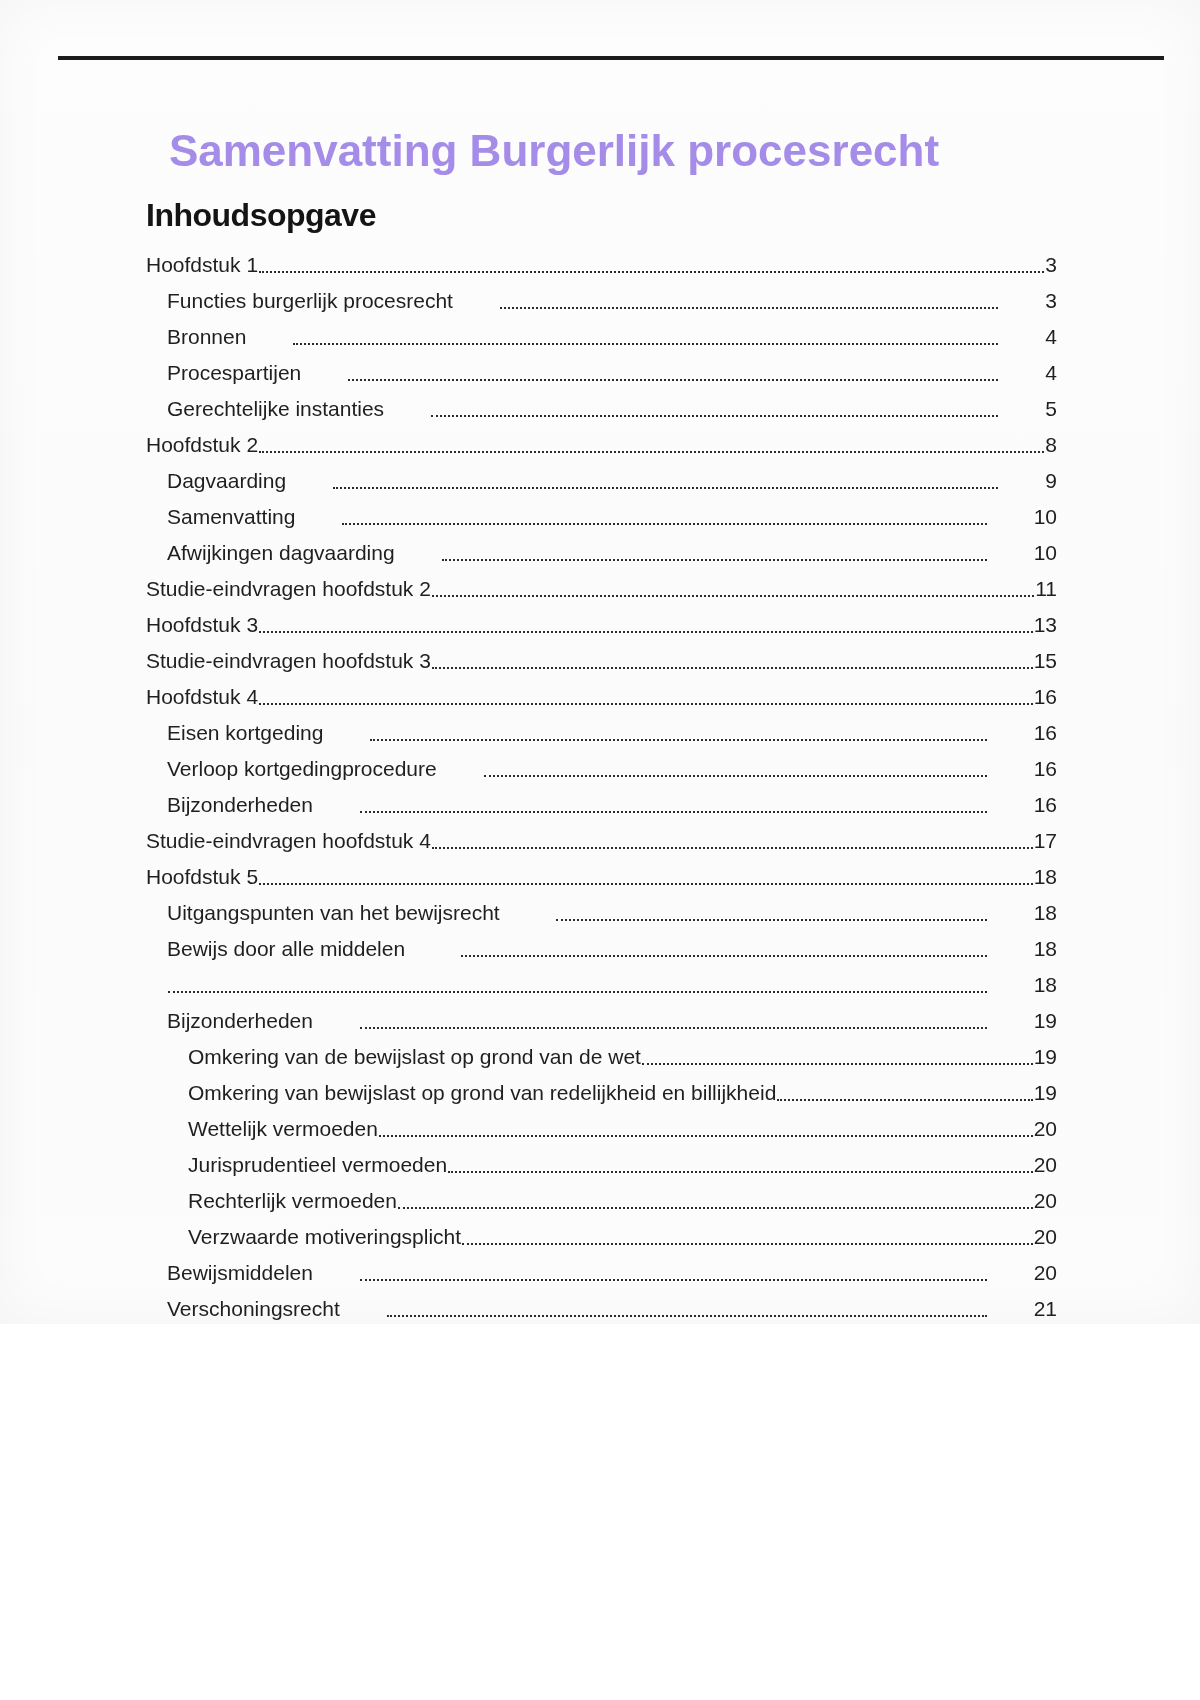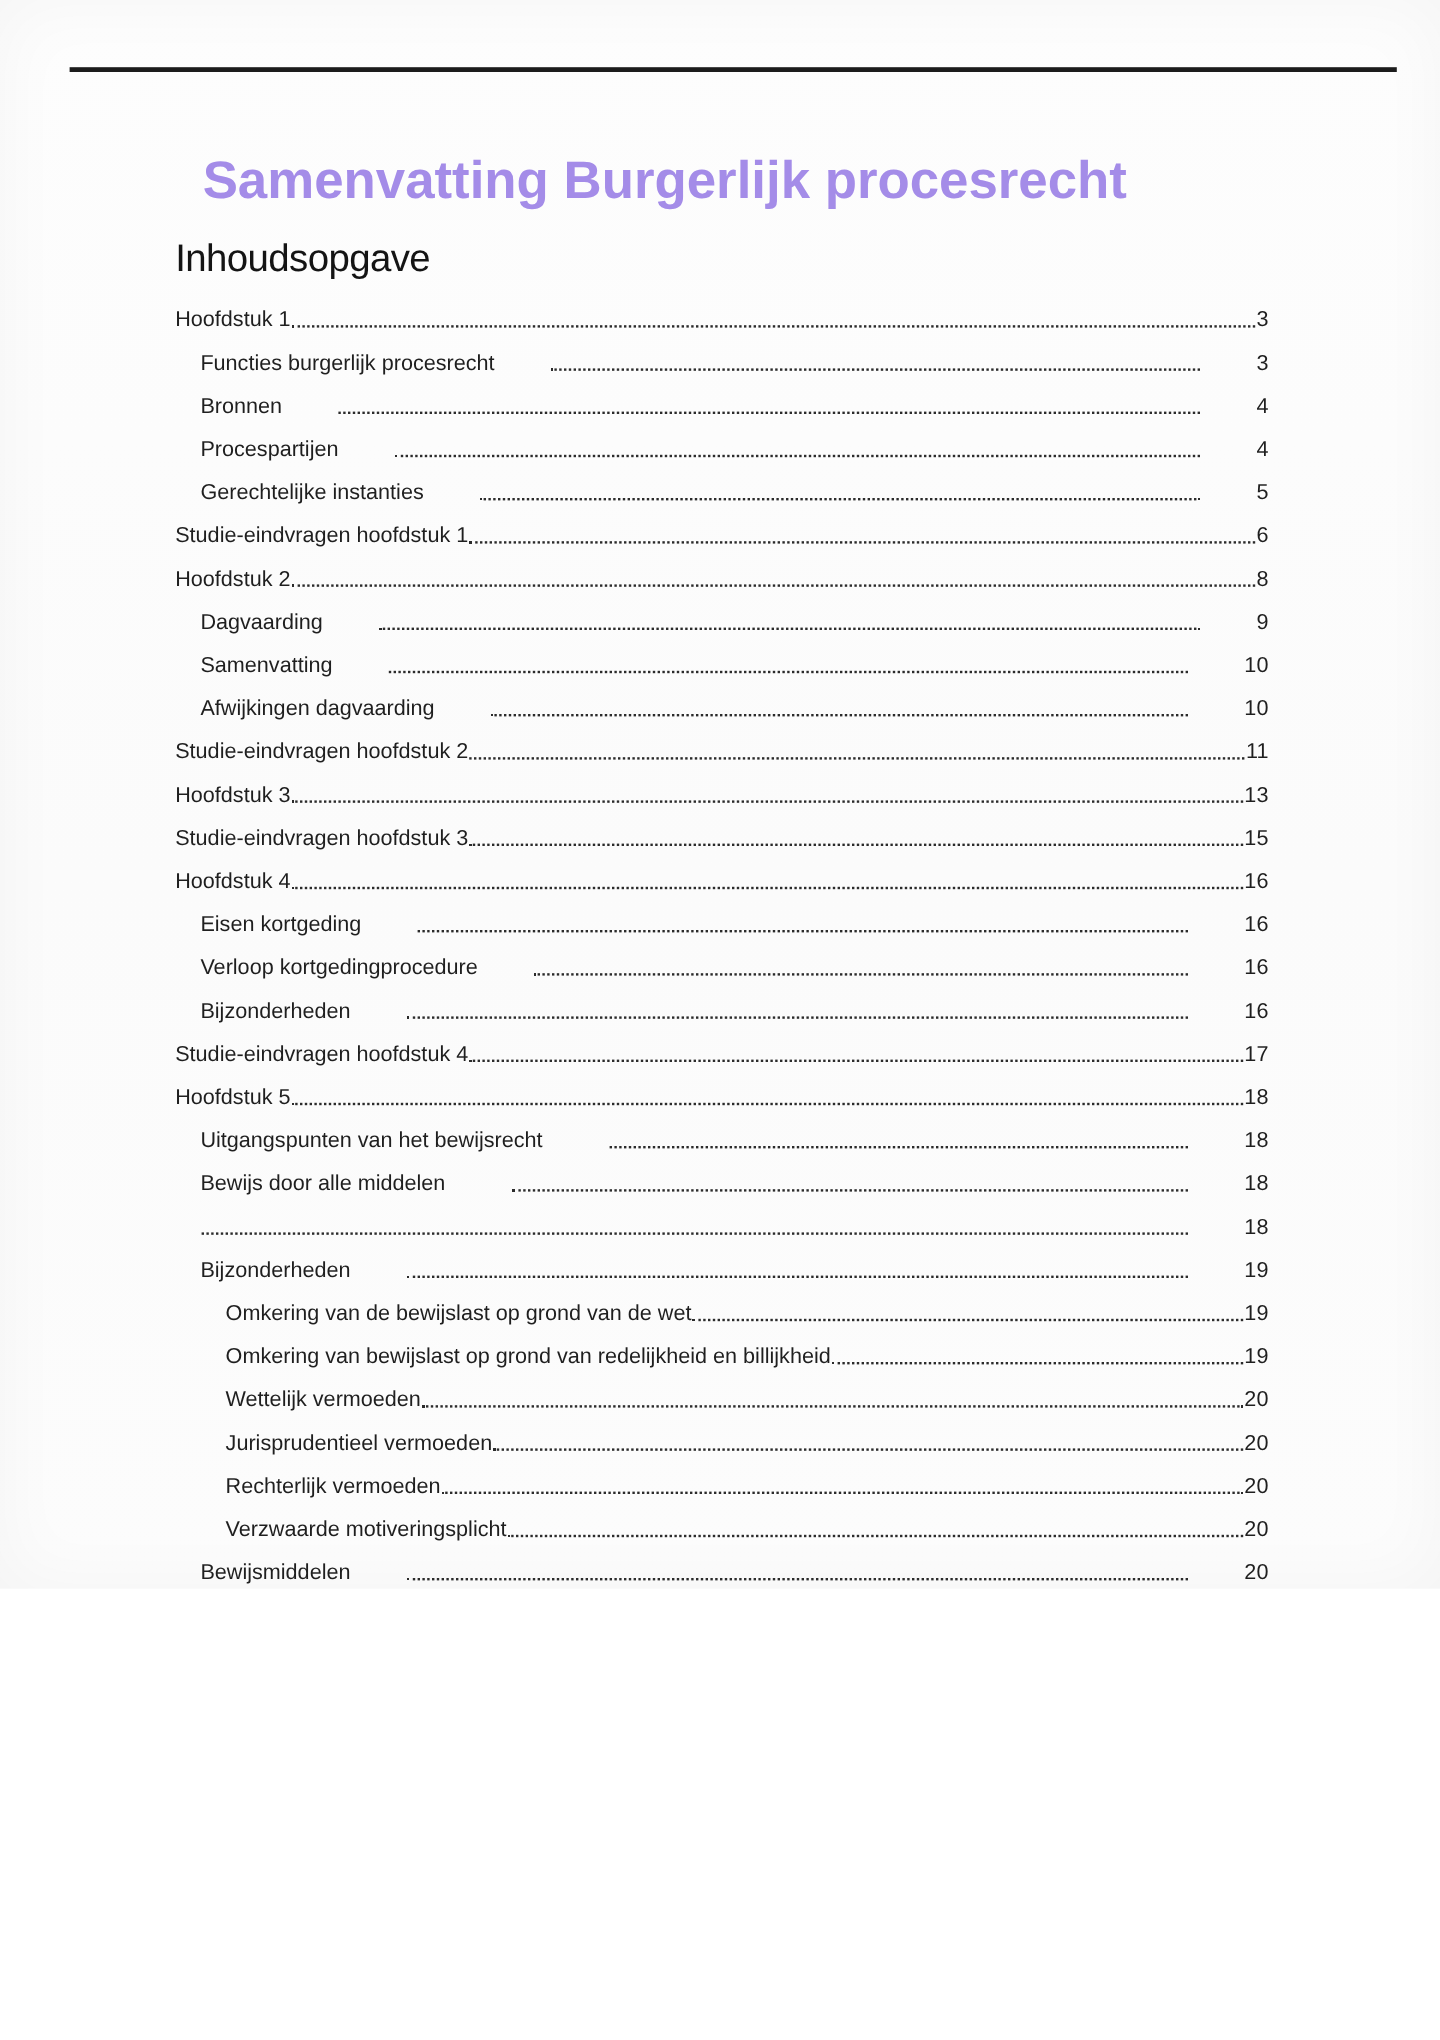--- a/index.html
+++ b/index.html
@@ -35,36 +35,36 @@
     font-weight: bold;
     letter-spacing: 0px;
     color: #a48ce8;
     white-space: nowrap;
   }
   .toc-heading {
     position: absolute;
     top: 197px;
     left: 146px;
     font-size: 32px;
-    font-weight: normal;
+    font-weight: bold;
     color: #141414;
     letter-spacing: -0.5px;
   }
   .toc {
     position: absolute;
     top: 252px;
     left: 146px;
     width: 911px;
   }
   .toc-row {
     display: flex;
     align-items: flex-end;
     height: 25px;
     margin-bottom: 11px;
-    font-size: 18px;
+    font-size: 21px;
     color: #1f1f1f;
   }
   .toc-row.level-2 { padding-left: 21px; gap: 46px; }
   .toc-row.level-3 { padding-left: 42px; }
   .toc-label { white-space: nowrap; }
   .toc-row.gap .toc-label { margin-right: 9px; }
   .toc-dots {
     flex: 1;
     border-bottom: 2.5px dotted #2b2b2b;
     margin: 0 1px 4px 1px;
@@ -103,25 +103,20 @@
         <span class="toc-label">Procespartijen</span>
         <span class="toc-dots"></span>
         <span class="toc-page">4</span>
       </div>
       <div class="toc-row level-2">
         <span class="toc-label">Gerechtelijke instanties</span>
         <span class="toc-dots"></span>
         <span class="toc-page">5</span>
       </div>
       <div class="toc-row level-1">
-        <span class="toc-label">Studie-eindvragen hoofdstuk 1</span>
-        <span class="toc-dots"></span>
-        <span class="toc-page">6</span>
-      </div>
-      <div class="toc-row level-1">
         <span class="toc-label">Hoofdstuk 2</span>
         <span class="toc-dots"></span>
         <span class="toc-page">8</span>
       </div>
       <div class="toc-row level-2">
         <span class="toc-label">Dagvaarding</span>
         <span class="toc-dots"></span>
         <span class="toc-page">9</span>
       </div>
       <div class="toc-row level-2">

